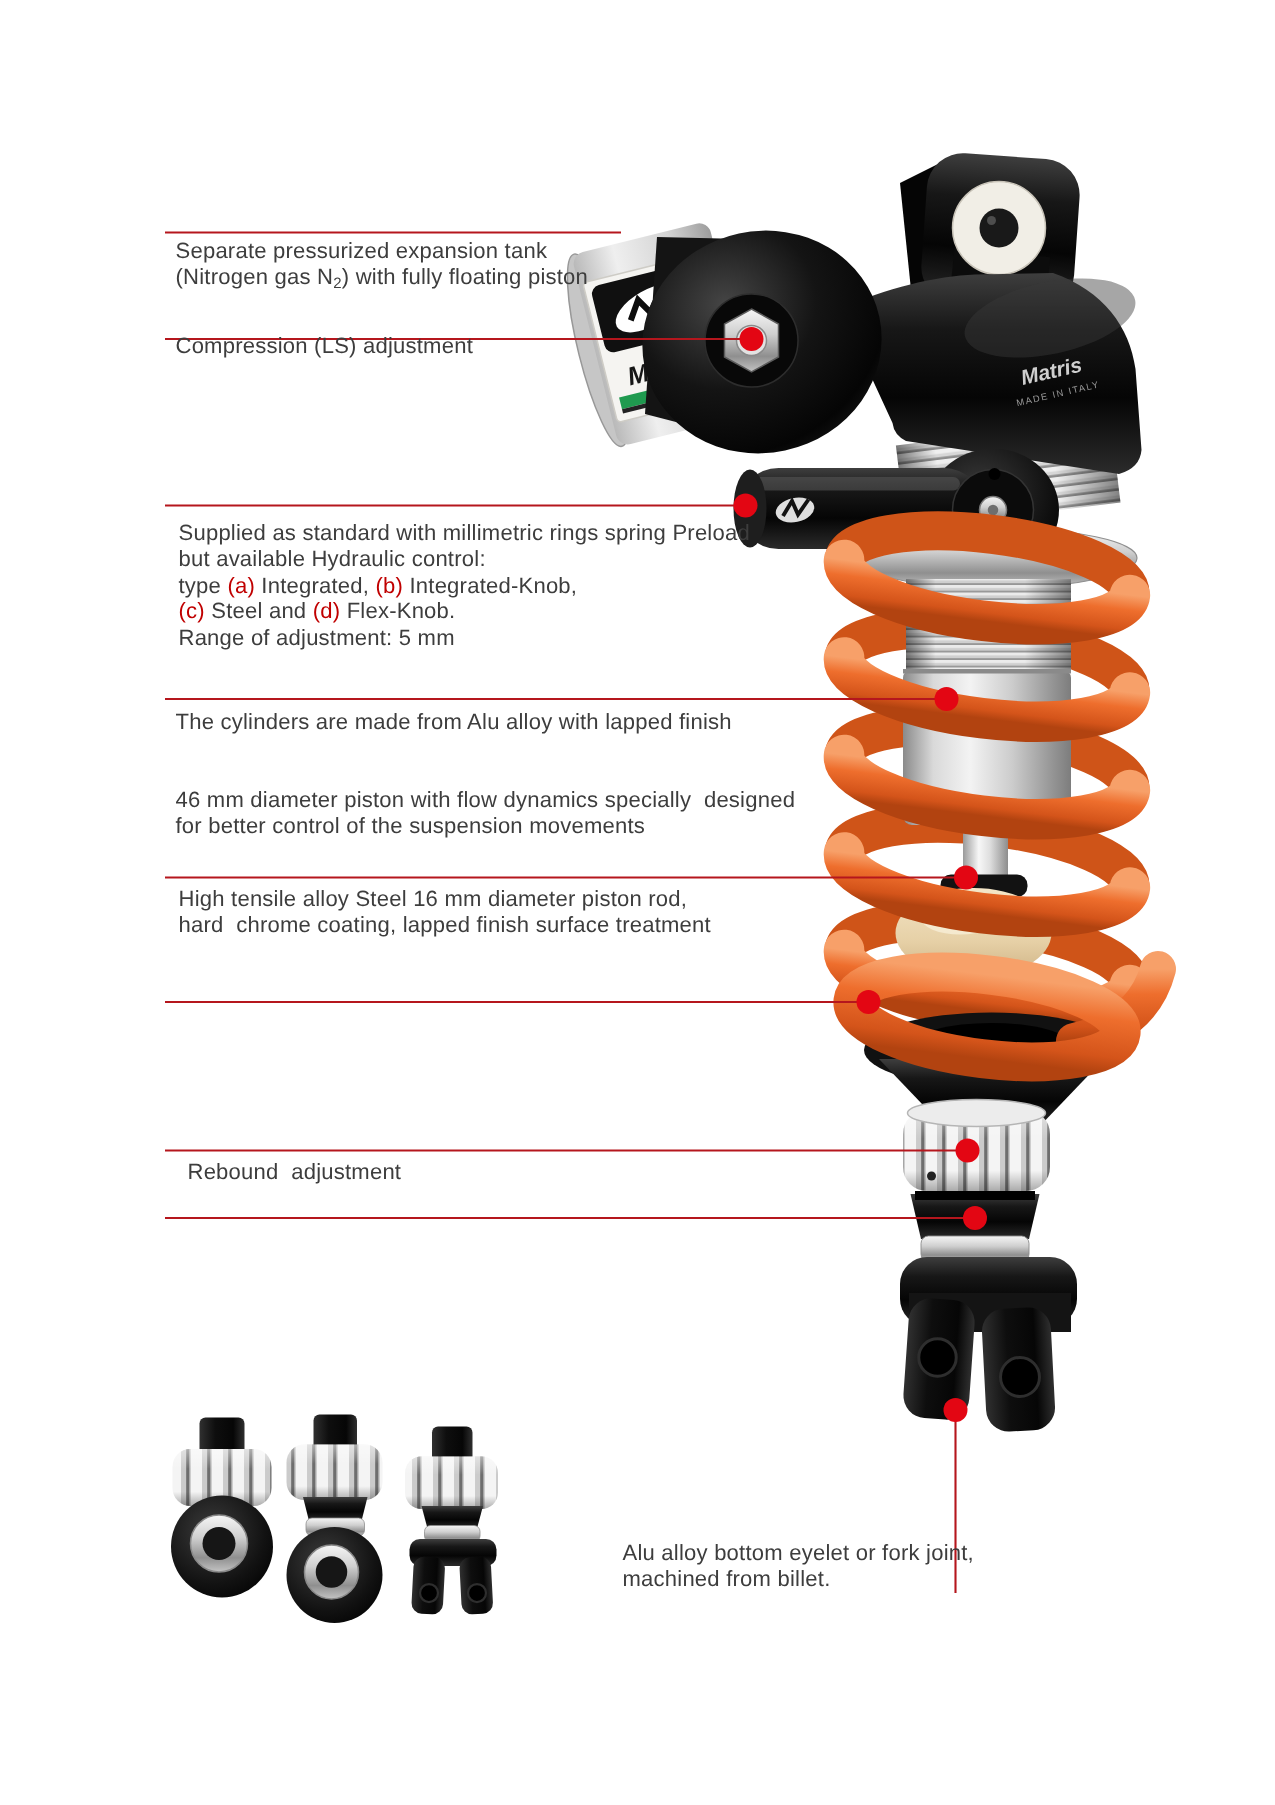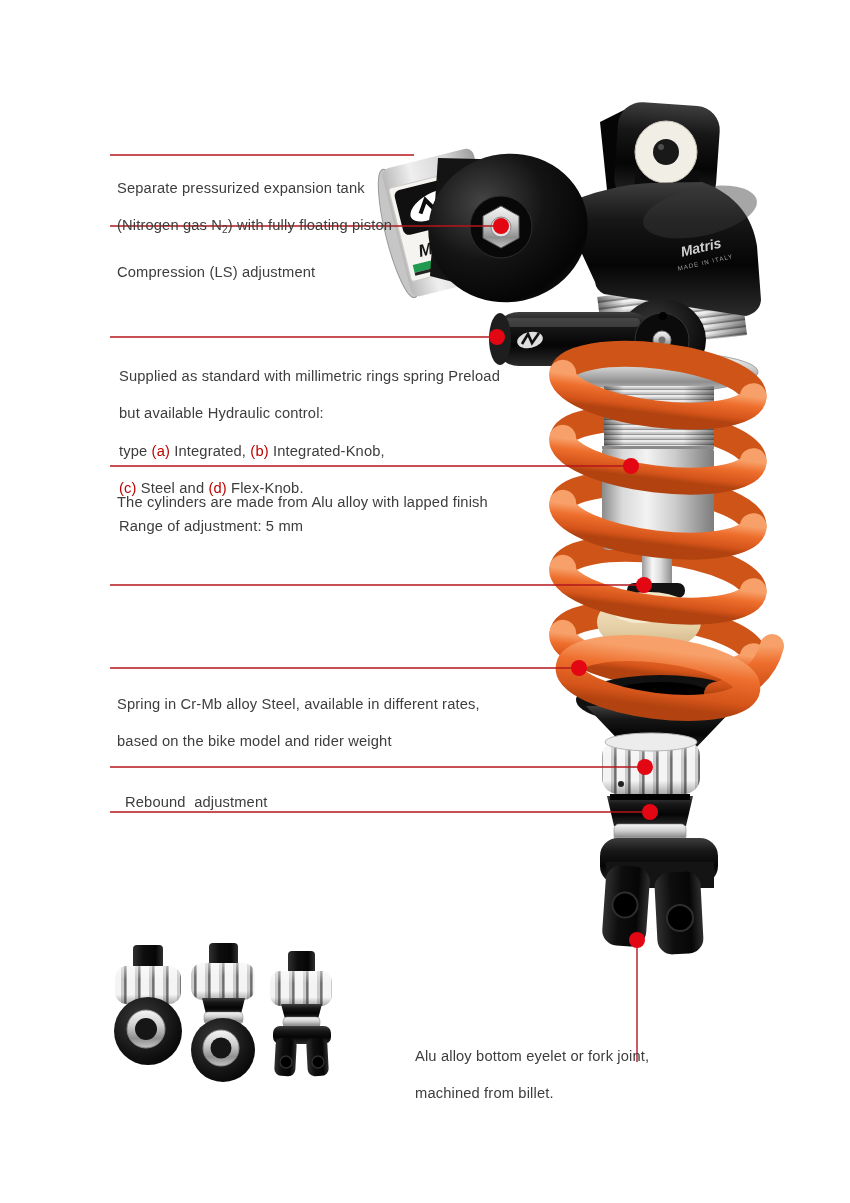--- a/index.html
+++ b/index.html
@@ -1,21 +1,21 @@
 <!DOCTYPE html>
 <html><head>
 <meta charset="utf-8">
 <style>
   html,body{margin:0;padding:0;background:#ffffff;}
   .canvas{position:relative;width:850px;height:1203px;background:#ffffff;
           font-family:"Liberation Sans",sans-serif;overflow:hidden;}
   svg.art{position:absolute;left:0;top:0;}
   .ann{position:absolute;font-size:14.7px;line-height:17.4px;color:#3d3d3d;
        letter-spacing:.15px;}
-  .ann .ln{white-space:pre;margin-top:20px;}
+  .ann .ln{white-space:pre;}
   .red{color:#c00000;}
   .sub{font-size:10px;vertical-align:-3px;}
 </style>
 </head>
 <body>
 
 <div class="canvas">
 
 <svg class="art" width="850" height="1203" viewBox="0 0 850 1203">
   <defs>
@@ -302,42 +302,46 @@
     <circle cx="650" cy="812" r="8"></circle>
     <circle cx="637" cy="940" r="8"></circle>
   </g>
 </svg>
 
 <div class="ann" style="left:117px;top:160px">
   <div class="ln"><span>Separate pressurized expansion tank</span></div>
   <div class="ln"><span>(Nitrogen gas N</span><span class="sub">2</span><span>) with fully floating piston</span></div>
 </div>
 
-<div class="ann" style="left:117px;top:244px">
+<div class="ann" style="left:117px;top:223px">
   <div class="ln"><span>Compression (LS) adjustment</span></div>
 </div>
 
 <div class="ann" style="left:119px;top:348px">
   <div class="ln"><span>Supplied as standard with millimetric rings spring Preload</span></div>
   <div class="ln"><span>but available Hydraulic control:</span></div>
   <div class="ln"><span>type </span><span class="red">(a)</span><span> Integrated, </span><span class="red">(b)</span><span> Integrated-Knob,</span></div>
   <div class="ln"><span class="red">(c)</span><span> Steel and </span><span class="red">(d)</span><span> Flex-Knob.</span></div>
   <div class="ln"><span>Range of adjustment: 5 mm</span></div>
 </div>
 
 <div class="ann" style="left:117px;top:474px">
   <div class="ln"><span>The cylinders are made from Alu alloy with lapped finish</span></div>
 </div>
 
-
-
-<div class="ann" style="left:117px;top:676px">
-  <div class="ln"><span>Spring in Cr-Mb alloy Steel, available in different rates,</span></div>
-  <div class="ln"><span>based on the bike model and rider weight</span></div>
-</div>
+<div class="ann" style="left:117px;top:526px">
+  <div class="ln"><span>46 mm diameter piston with flow dynamics specially  designed</span></div>
+  <div class="ln"><span>for better control of the suspension movements</span></div>
+</div>
+
+<div class="ann" style="left:119px;top:592px">
+  <div class="ln"><span>High tensile alloy Steel 16 mm diameter piston rod,</span></div>
+  <div class="ln"><span>hard  chrome coating, lapped finish surface treatment</span></div>
+</div>
+
 
 <div class="ann" style="left:125px;top:774px">
   <div class="ln"><span>Rebound  adjustment</span></div>
 </div>
 
 
 <div class="ann" style="left:415px;top:1028px">
   <div class="ln"><span>Alu alloy bottom eyelet or fork joint,</span></div>
   <div class="ln"><span>machined from billet.</span></div>
 </div>

